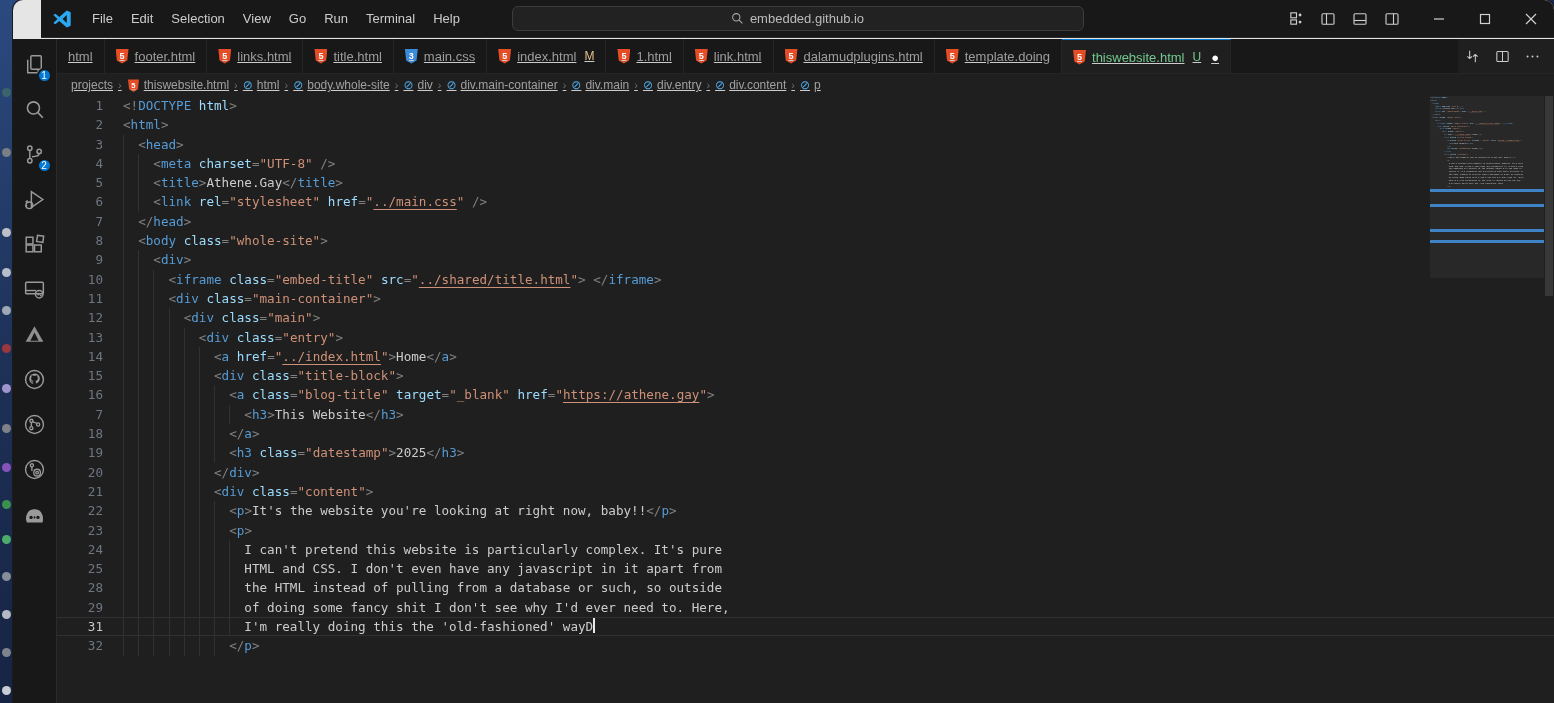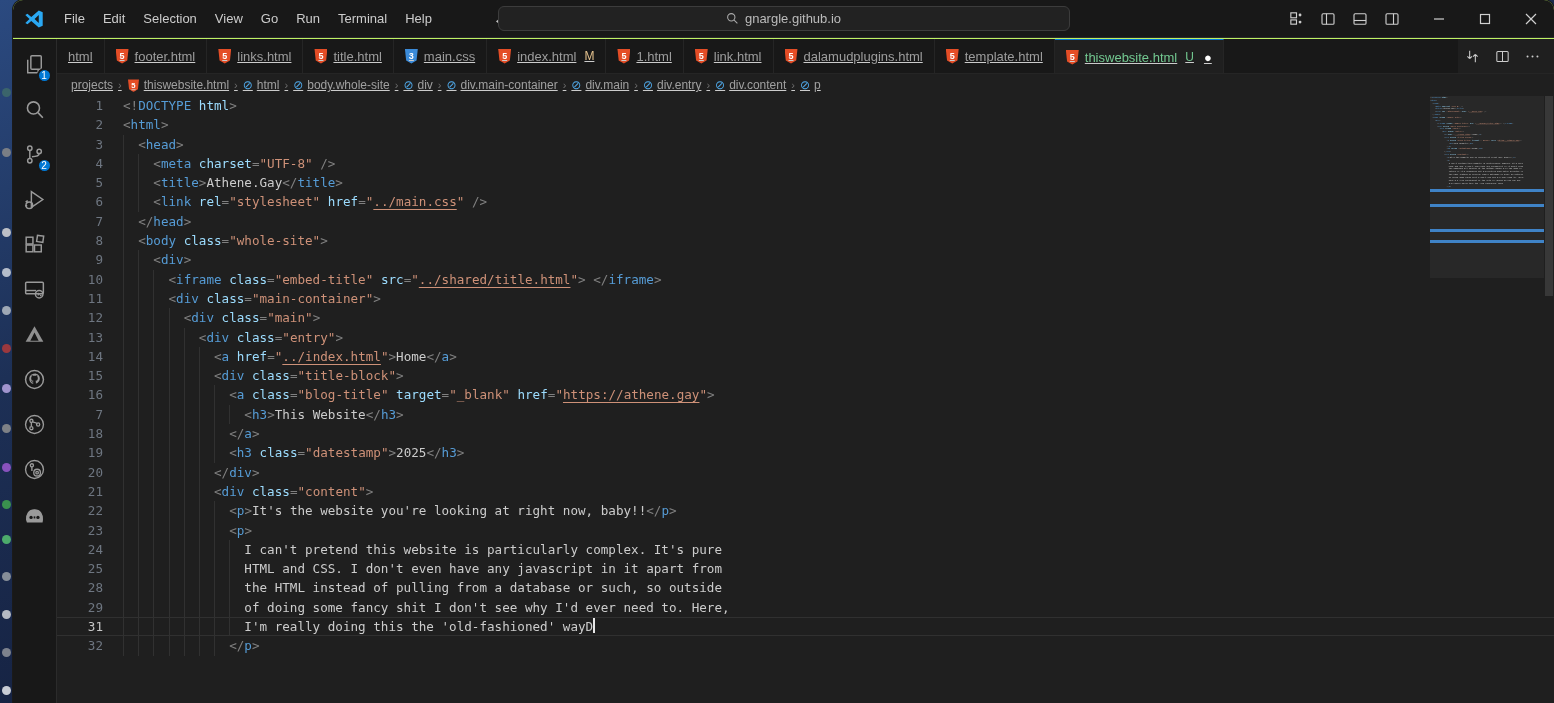--- a/index.html
+++ b/index.html
@@ -8,22 +8,23 @@
     font-family:"Liberation Sans", sans-serif;
     background:linear-gradient(160deg,#2b4a80 0%,#1d3056 30%,#131d3a 70%,#0e1730 100%);
     position:relative; color:#cccccc;
   }
   
   .desktop-strip { position:absolute; left:0; top:0; width:13px; height:703px; }
   .desk-ico { position:absolute; left:2px; width:9px; height:9px; border-radius:50%; opacity:.85; }
 
   .window {
     position:absolute; left:13px; top:0; right:0; bottom:0;
-    background:#bef264; border-radius:10px 10px 0 0; overflow:hidden;
+    background:#e5e5e5; border-radius:10px 10px 0 0; overflow:hidden;
     box-shadow:0 0 0 1px #1a1a1a;
+    padding-left:28px;
   }
 
   
   .titlebar {
     height:38px; background:#181818; border-bottom:1px solid #2b2b2b;
     display:flex; align-items:center; position:relative;
   }
   .vscode-logo { width:22px; height:22px; margin:0 10px 0 10px; flex:none; }
   .menu-bar { display:flex; align-items:center; }
   .menu-item { padding:4px 9px; font-size:13px; color:#cccccc; border-radius:5px; cursor:default; }
@@ -151,21 +152,21 @@
       </div>
     <div class="nav-arrows">
       <span>←</span>
       <span>→</span>
     </div>
     <div class="command-center">
       <svg width="13" height="13" viewBox="0 0 16 16">
           <circle cx="6.5" cy="6.5" r="4.5" fill="none" stroke="#aaaaaa" stroke-width="1.3"></circle>
           <path d="M10 10l4 4" stroke="#aaaaaa" stroke-width="1.3"></path>
         </svg>
-      <span>gnargle.github.io</span>
+      <span>embedded.github.io</span>
     </div>
     <div class="tb-right">
       <div class="layout-icons">
         <span class="tbi">
             <svg width="17" height="17" viewBox="0 0 24 24" fill="none" stroke="#cfcfcf" stroke-width="1.6">
               <rect x="4" y="4" width="8" height="7"></rect>
               <rect x="4" y="14" width="8" height="6"></rect>
               <circle cx="17" cy="7" r="1.2" fill="#cfcfcf"></circle>
               <circle cx="17" cy="17" r="1.2" fill="#cfcfcf"></circle>
             </svg>
@@ -332,21 +333,21 @@
             <div class="tab">
               <span class="ficon html">5</span>
               <span>link.html</span>
             </div>
             <div class="tab">
               <span class="ficon html">5</span>
               <span>dalamudplugins.html</span>
             </div>
             <div class="tab">
               <span class="ficon html">5</span>
-              <span>template.html</span>
+              <span>template.doing</span>
             </div>
             <div class="tab active">
               <span class="ficon html">5</span>
               <span>thiswebsite.html</span>
               <span class="badge-u">U</span>
               <span class="dirty-dot">●</span>
             </div>
           </div>
         <div class="tab-actions">
           <span class="tbi">

